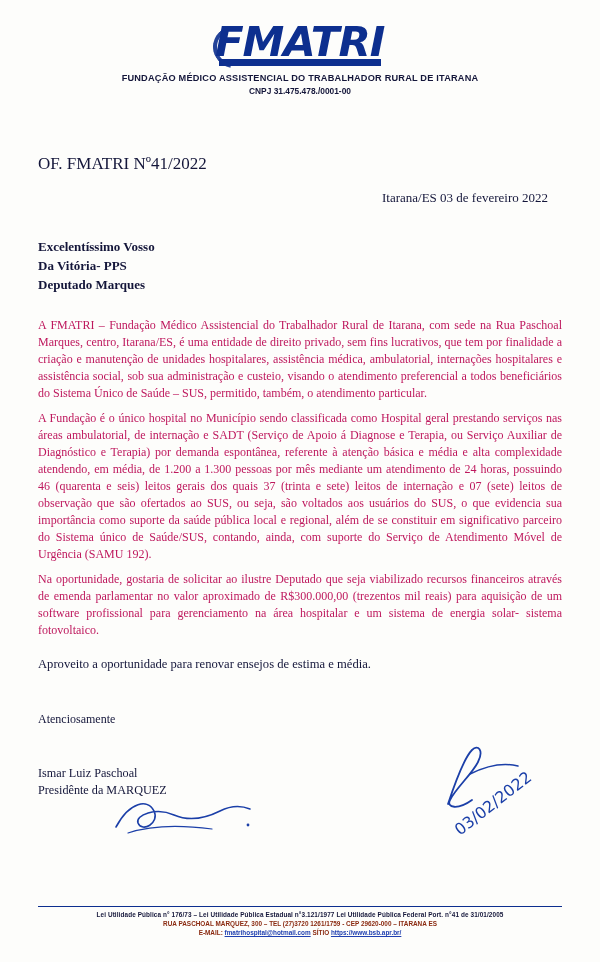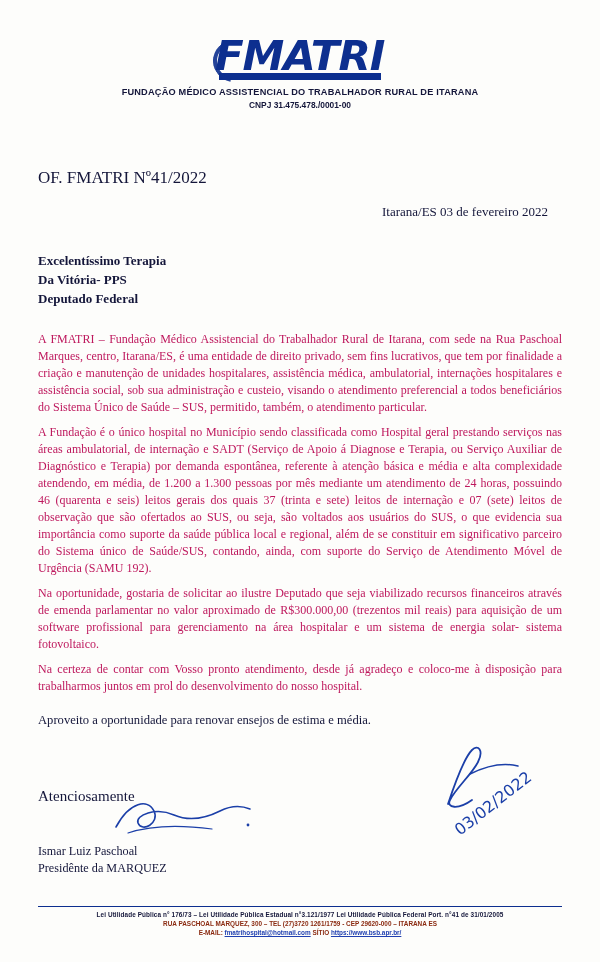--- a/index.html
+++ b/index.html
@@ -14,21 +14,21 @@
     color: #1b1b2e;
     position: relative;
     overflow: hidden;
   }
   .page {
     position: relative;
     width: 600px;
     height: 962px;
     background: #fdfdfb;
     box-sizing: border-box;
-    padding: 18px 38px;
+    padding: 4px 38px;
   }
 
   
   .header {
     text-align: center;
     padding-top: 18px;
   }
   .logo-wrap {
     position: relative;
     display: inline-block;
@@ -108,22 +108,22 @@
   }
   .body-text p {
     margin: 0 0 8px 0;
   }
   .closing {
     margin-top: 18px;
     font-size: 12.6px;
     color: #14163a;
   }
   .signoff {
-    margin-top: 60px;
-    font-size: 15px;
+    margin-top: 40px;
+    font-size: 12px;
     color: #14163a;
   }
   .signer {
     margin-top: 38px;
     font-size: 12.2px;
     line-height: 1.4;
     color: #14163a;
   }
 
   
@@ -192,30 +192,29 @@
     </div>
     <div class="org-name">FUNDAÇÃO MÉDICO ASSISTENCIAL DO TRABALHADOR RURAL DE ITARANA</div>
     <div class="org-cnpj">CNPJ 31.475.478./0001-00</div>
   </div>
 
   <div class="doc-ref">OF. FMATRI Nº41/2022</div>
 
   <div class="place-date">Itarana/ES 03 de fevereiro 2022</div>
 
   <div class="addressee">
-    <div>Excelentíssimo Terapia</div>
+    <div>Excelentíssimo Vosso</div>
     <div>Da Vitória- PPS</div>
-    <div>Deputado Federal</div>
+    <div>Deputado Marques</div>
   </div>
 
   <div class="body-text">
     <p>A FMATRI – Fundação Médico Assistencial do Trabalhador Rural de Itarana, com sede na Rua Paschoal Marques, centro, Itarana/ES, é uma entidade de direito privado, sem fins lucrativos, que tem por finalidade a criação e manutenção de unidades hospitalares, assistência médica, ambulatorial, internações hospitalares e assistência social, sob sua administração e custeio, visando o atendimento preferencial a todos beneficiários do Sistema Único de Saúde – SUS, permitido, também, o atendimento particular.</p>
     <p>A Fundação é o único hospital no Município sendo classificada como Hospital geral prestando serviços nas áreas ambulatorial, de internação e SADT (Serviço de Apoio á Diagnose e Terapia, ou Serviço Auxiliar de Diagnóstico e Terapia) por demanda espontânea, referente à atenção básica e média e alta complexidade atendendo, em média, de 1.200 a 1.300 pessoas por mês mediante um atendimento de 24 horas, possuindo 46 (quarenta e seis) leitos gerais dos quais 37 (trinta e sete) leitos de internação e 07 (sete) leitos de observação que são ofertados ao SUS, ou seja, são voltados aos usuários do SUS, o que evidencia sua importância como suporte da saúde pública local e regional, além de se constituir em significativo parceiro do Sistema único de Saúde/SUS, contando, ainda, com suporte do Serviço de Atendimento Móvel de Urgência (SAMU 192).</p>
     <p>Na oportunidade, gostaria de solicitar ao ilustre Deputado que seja viabilizado recursos financeiros através de emenda parlamentar no valor aproximado de R$300.000,00 (trezentos mil reais) para aquisição de um software profissional para gerenciamento na área hospitalar e um sistema de energia solar- sistema fotovoltaico.</p>
-    <p>Na certeza de contar com Vosso pronto atendimento, desde já agradeço e coloco-me à disposição para trabalharmos juntos em prol do desenvolvimento do nosso hospital.</p>
   </div>
 
   <div class="closing">Aproveito a oportunidade para renovar ensejos de estima e média.</div>
 
   <div class="signoff">Atenciosamente</div>
 
   <div class="signer">
     <div>Ismar Luiz Paschoal</div>
     <div>Presidênte da MARQUEZ</div>
   </div>

